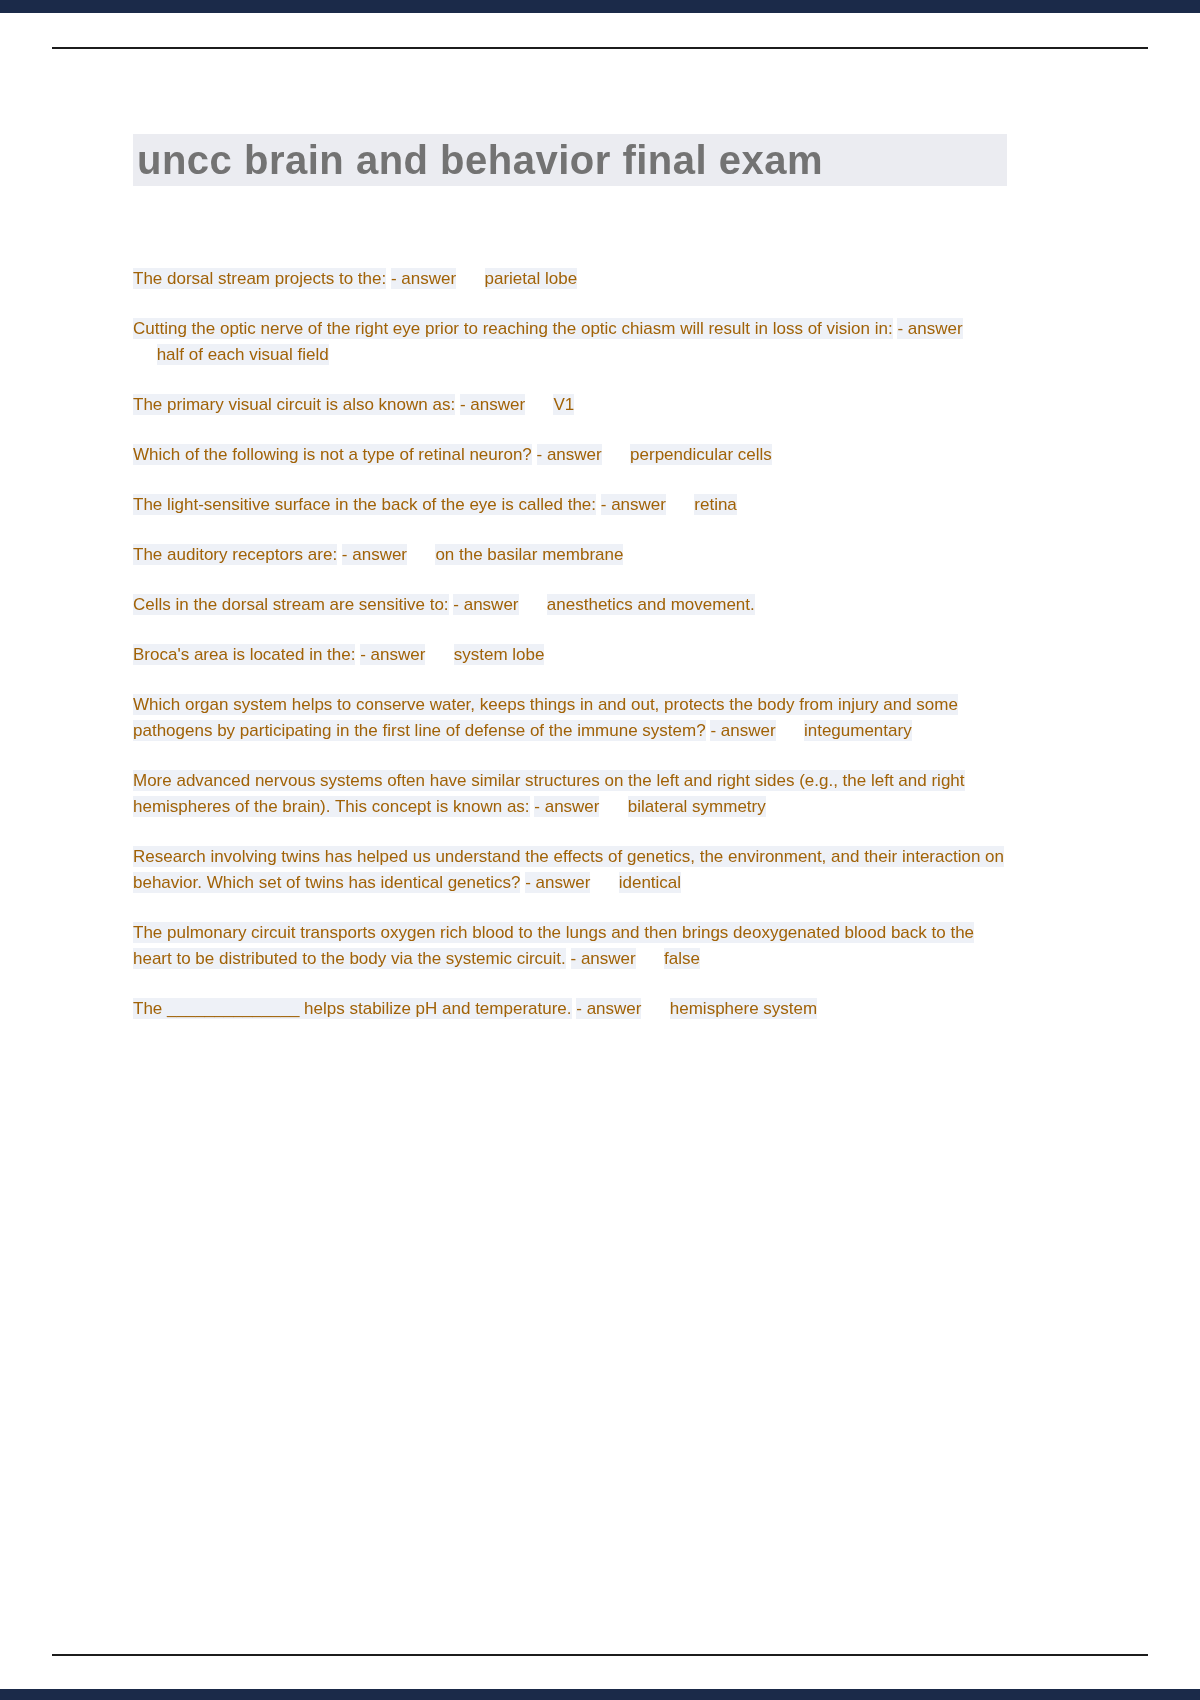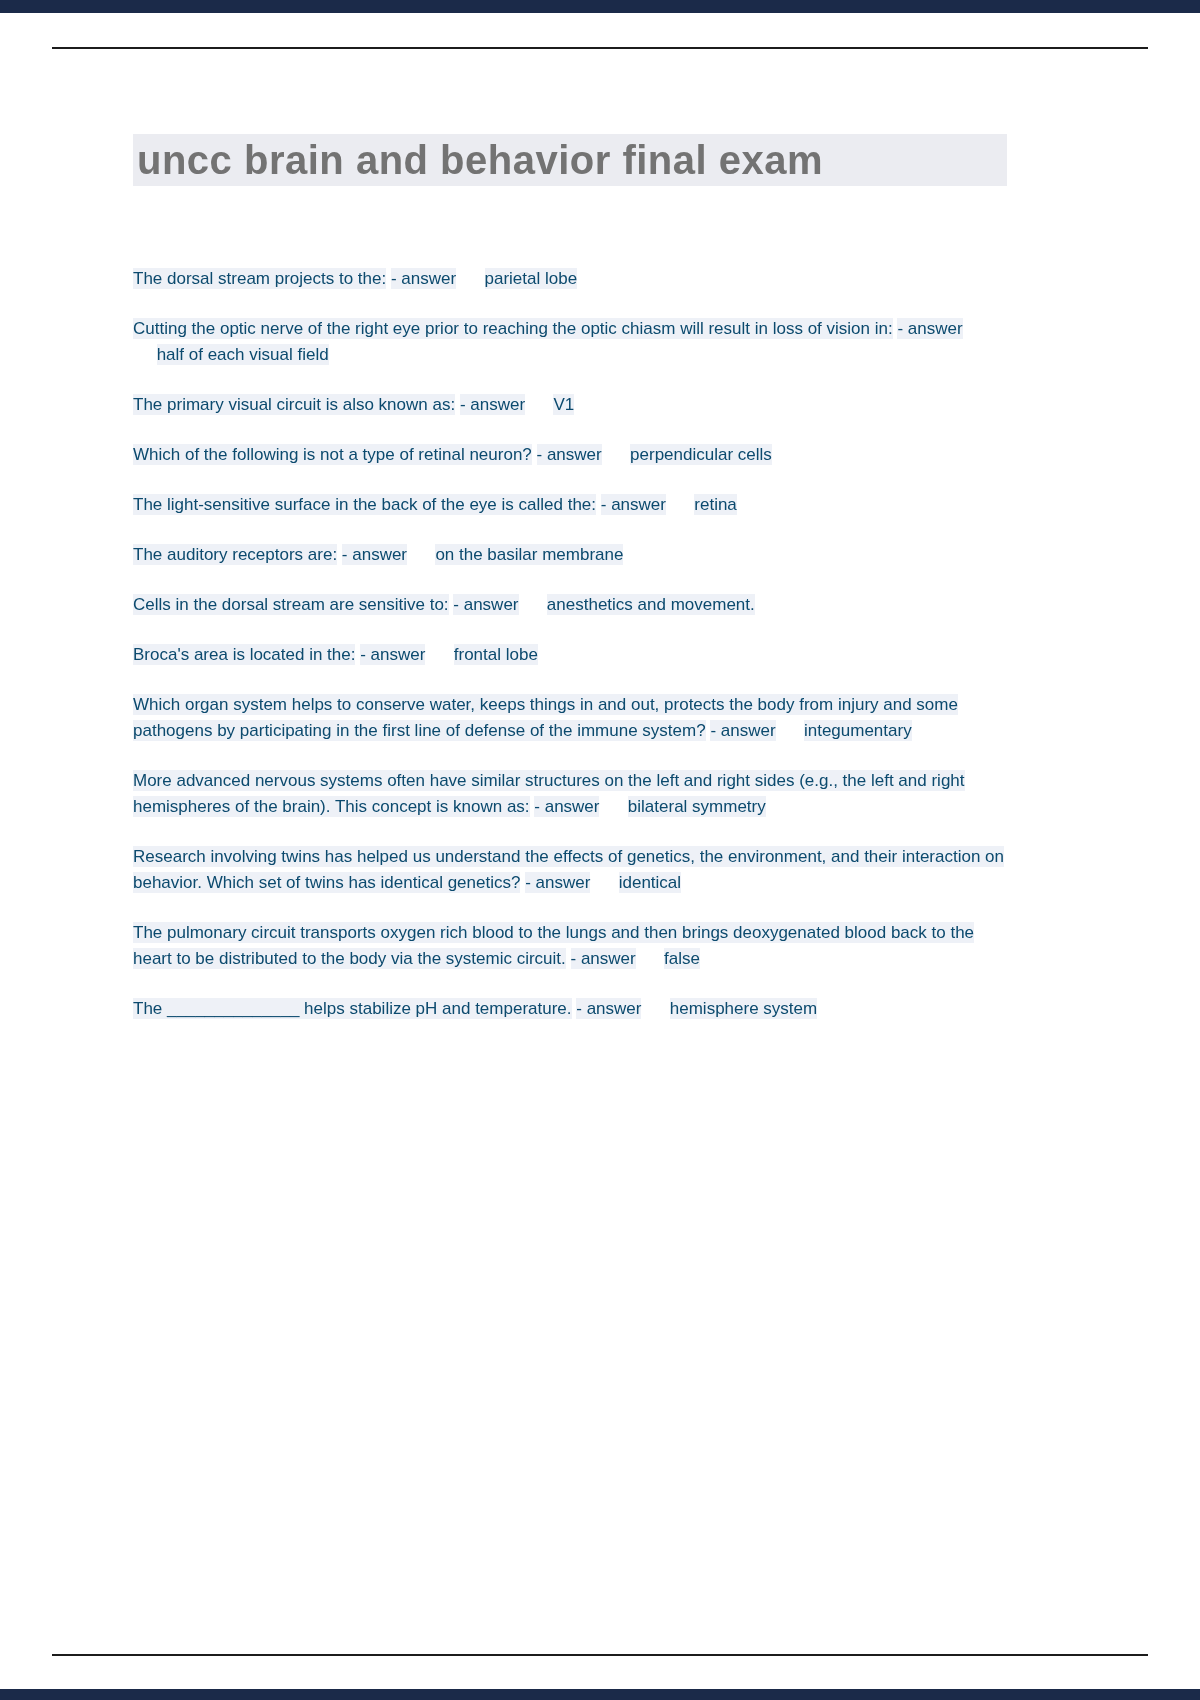--- a/index.html
+++ b/index.html
@@ -45,21 +45,21 @@
     color: #737373;
     line-height: 1.2;
     background: #ebecf1;
     padding: 2px 4px;
     margin-bottom: 80px;
     letter-spacing: 0.5px;
   }
   .qa {
     font-size: 17px;
     line-height: 26px;
-    color: #0c4a6e;
+    color: #a16207;
     margin: 0 0 24px 0;
   }
   .qa .hl {
     background: #eef1f7;
     padding: 1px 0;
   }
 </style>
 </head>
 <body>
 
@@ -69,21 +69,21 @@
 <div class="content">
   <h1 class="page-title">uncc brain and behavior final exam</h1>
   <div>
       <p class="qa"><span class="hl">The dorsal stream projects to the:</span> <span class="hl">- answer</span> &nbsp;&nbsp;&nbsp;&nbsp;&nbsp;<span class="hl">parietal lobe</span></p>
       <p class="qa"><span class="hl">Cutting the optic nerve of the right eye prior to reaching the optic chiasm will result in loss of vision in:</span> <span class="hl">- answer</span> &nbsp;&nbsp;&nbsp;&nbsp;&nbsp;<span class="hl">half of each visual field</span></p>
       <p class="qa"><span class="hl">The primary visual circuit is also known as:</span> <span class="hl">- answer</span> &nbsp;&nbsp;&nbsp;&nbsp;&nbsp;<span class="hl">V1</span></p>
       <p class="qa"><span class="hl">Which of the following is not a type of retinal neuron?</span> <span class="hl">- answer</span> &nbsp;&nbsp;&nbsp;&nbsp;&nbsp;<span class="hl">perpendicular cells</span></p>
       <p class="qa"><span class="hl">The light-sensitive surface in the back of the eye is called the:</span> <span class="hl">- answer</span> &nbsp;&nbsp;&nbsp;&nbsp;&nbsp;<span class="hl">retina</span></p>
       <p class="qa"><span class="hl">The auditory receptors are:</span> <span class="hl">- answer</span> &nbsp;&nbsp;&nbsp;&nbsp;&nbsp;<span class="hl">on the basilar membrane</span></p>
       <p class="qa"><span class="hl">Cells in the dorsal stream are sensitive to:</span> <span class="hl">- answer</span> &nbsp;&nbsp;&nbsp;&nbsp;&nbsp;<span class="hl">anesthetics and movement.</span></p>
-      <p class="qa"><span class="hl">Broca's area is located in the:</span> <span class="hl">- answer</span> &nbsp;&nbsp;&nbsp;&nbsp;&nbsp;<span class="hl">frontal lobe</span></p>
+      <p class="qa"><span class="hl">Broca's area is located in the:</span> <span class="hl">- answer</span> &nbsp;&nbsp;&nbsp;&nbsp;&nbsp;<span class="hl">system lobe</span></p>
       <p class="qa"><span class="hl">Which organ system helps to conserve water, keeps things in and out, protects the body from injury and some pathogens by participating in the first line of defense of the immune system?</span> <span class="hl">- answer</span> &nbsp;&nbsp;&nbsp;&nbsp;&nbsp;<span class="hl">integumentary</span></p>
       <p class="qa"><span class="hl">More advanced nervous systems often have similar structures on the left and right sides (e.g., the left and right hemispheres of the brain). This concept is known as:</span> <span class="hl">- answer</span> &nbsp;&nbsp;&nbsp;&nbsp;&nbsp;<span class="hl">bilateral symmetry</span></p>
       <p class="qa"><span class="hl">Research involving twins has helped us understand the effects of genetics, the environment, and their interaction on behavior. Which set of twins has identical genetics?</span> <span class="hl">- answer</span> &nbsp;&nbsp;&nbsp;&nbsp;&nbsp;<span class="hl">identical</span></p>
       <p class="qa"><span class="hl">The pulmonary circuit transports oxygen rich blood to the lungs and then brings deoxygenated blood back to the heart to be distributed to the body via the systemic circuit.</span> <span class="hl">- answer</span> &nbsp;&nbsp;&nbsp;&nbsp;&nbsp;<span class="hl">false</span></p>
       <p class="qa"><span class="hl">The ______________ helps stabilize pH and temperature.</span> <span class="hl">- answer</span> &nbsp;&nbsp;&nbsp;&nbsp;&nbsp;<span class="hl">hemisphere system</span></p>
     </div>
 </div>
 
 <div class="rule-bottom"></div>
 <div class="botbar"></div>

